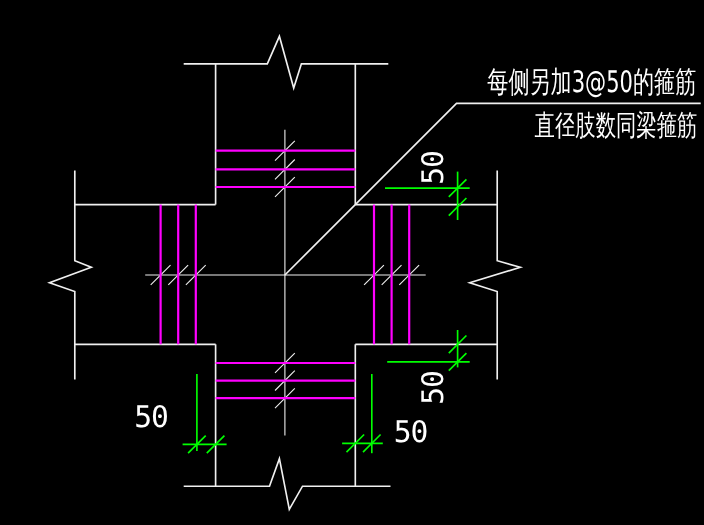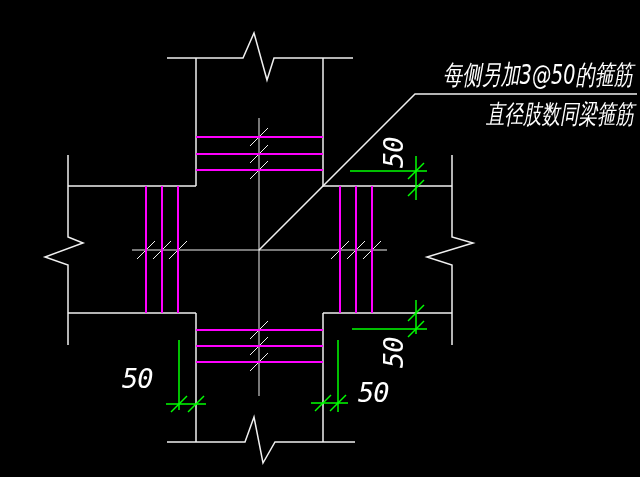--- a/index.html
+++ b/index.html
@@ -7,21 +7,20 @@
     padding: 0;
     background: #000;
   }
   #stage {
     position: relative;
     width: 640px;
     height: 477px;
     background: #000;
     overflow: hidden;
     font-family: "DejaVu Sans", sans-serif;
-    font-style: italic;
   }
   svg text {
     font-family: "DejaVu Sans", sans-serif;
   }
   svg text.dim-digit {
     font-family: "DejaVu Sans Mono", monospace;
     letter-spacing: -1px;
   }
 </style>
 </head>

